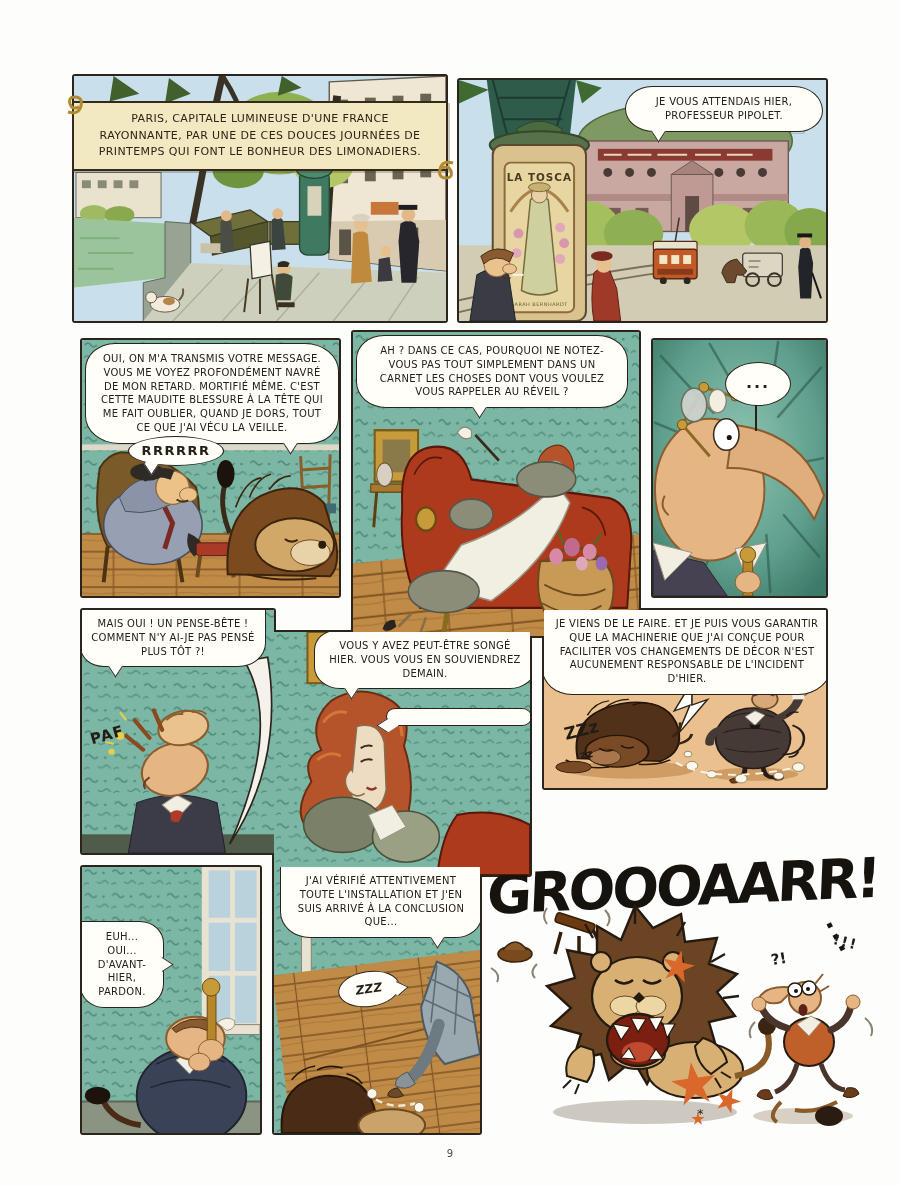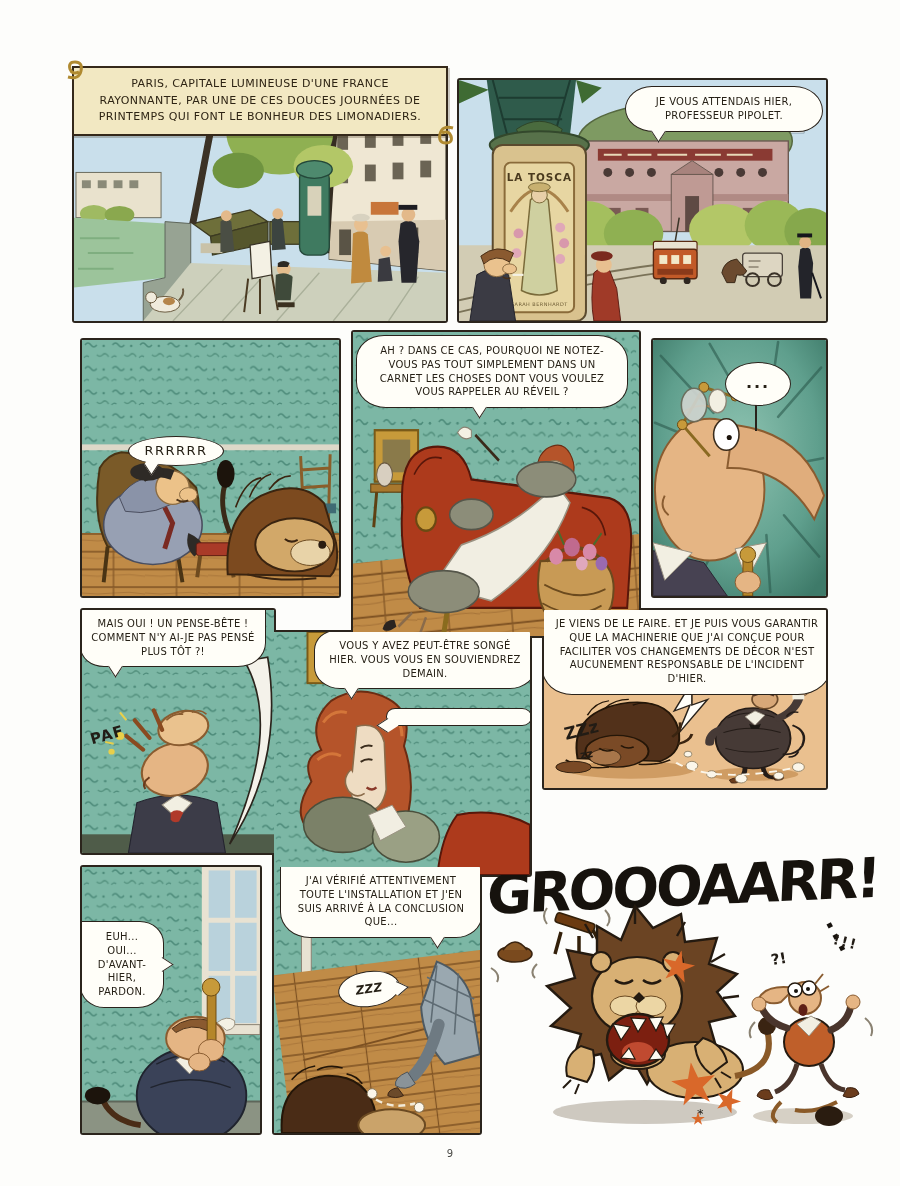--- a/index.html
+++ b/index.html
@@ -9,21 +9,21 @@
   .panel.borderless { border:none; overflow:visible; background:transparent; }
   svg.art { position:absolute; left:0; top:0; width:100%; height:100%; display:block; z-index:2; }
   .bubble { position:absolute; background:#fffef8; border:1.7px solid #29221b; color:#262016;
             text-align:center; font-size:10px; line-height:1.38; letter-spacing:0.3px;
             padding:8px 10px; z-index:3; }
   .tail { position:absolute; width:13px; height:13px; background:#fffef8;
           border-right:1.7px solid #29221b; border-bottom:1.7px solid #29221b; }
   .tail-line { position:absolute; width:1.7px; height:26px; background:#29221b; }
   .caption { position:absolute; background:#f2e8c2; border:2.6px solid #35291a; color:#2e2414;
              font-size:11px; line-height:1.5; letter-spacing:0.4px; text-align:center;
-             padding:8px 16px; z-index:6; box-shadow:2px 2px 0 rgba(60,45,20,.25); }
+             padding:8px 16px; z-index:6; box-shadow:2px 2px 0 rgba(60,45,20,.25);margin-top:35px; }
   .orn { position:absolute; z-index:7; }
   .sfx { position:absolute; color:#221c15; z-index:3; white-space:nowrap; }
   .under { position:absolute; z-index:1; white-space:nowrap; }
   .star { position:absolute; z-index:3; background:#d9682a;
           clip-path:polygon(50% 0%,61% 35%,98% 35%,68% 57%,79% 91%,50% 70%,21% 91%,32% 57%,2% 35%,39% 35%); }
   .pageno { position:absolute; top:1148px; left:0; width:100%; text-align:center;
             font-size:10px; color:#4a4a46; z-index:2; }
 </style>
 </head>
 <body>
@@ -286,21 +286,25 @@
         <path d="M156 170 q10 -28 26 -30 M170 160 q8 -20 22 -24 M190 152 q10 -14 22 -14" stroke="#3a2410" stroke-width="1.6" fill="none"></path>
         <ellipse cx="216" cy="208" rx="40" ry="27" fill="#d2a869" stroke="#3a2410" stroke-width="2"></ellipse>
         <ellipse cx="232" cy="216" rx="20" ry="13" fill="#e8d3a8" stroke="#6b4a22"></ellipse>
         <path d="M206 202 q6 5 13 1" stroke="#3a2410" stroke-width="2" fill="none"></path>
         <circle cx="244" cy="208" r="4" fill="#2a1c10"></circle>
         <path d="M168 238 q30 8 70 4" stroke="#3a2410" stroke-width="2" fill="none"></path>
         <path d="M150 196 q-12 -30 -4 -52" stroke="#3a2a18" stroke-width="5" fill="none"></path>
         <ellipse cx="146" cy="136" rx="9" ry="14" fill="#1c140c"></ellipse>
       </g>
     </svg>
-    <div class="bubble" style="left:46px;top:96px;width:96px;padding:5px 6px;border-radius:50%;font-size:13px;font-weight:normal;letter-spacing:1.5px">
+    <div class="bubble" style="left:3px;top:3px;width:254px;border-radius:30px 34px 30px 34px/26px 28px 26px 28px">
+      <div class="tail" style="left:198px;bottom:-7px;transform:rotate(45deg) skew(12deg,12deg)"></div>
+      <span>OUI, ON M'A TRANSMIS VOTRE MESSAGE. VOUS ME VOYEZ PROFONDÉMENT NAVRÉ DE MON RETARD. MORTIFIÉ MÊME. C'EST CETTE MAUDITE BLESSURE À LA TÊTE QUI ME FAIT OUBLIER, QUAND JE DORS, TOUT CE QUE J'AI VÉCU LA VEILLE.</span>
+    </div>
+    <div class="bubble" style="left:46px;top:96px;width:96px;padding:5px 6px;border-radius:50%;font-size:13px;font-weight:bold;letter-spacing:1.5px">
       <div class="tail" style="left:16px;bottom:-6px;transform:rotate(45deg) skew(12deg,12deg)"></div>
       <span>RRRRRR</span>
     </div>
   </div>
 
   <div class="panel" style="left:351px;top:330px;width:290px;height:308px">
     <svg class="art" viewBox="0 0 290 260" preserveAspectRatio="none">
       <rect width="290" height="260" fill="url(#wp)"></rect>
       <g transform="rotate(-5 140 230)">
           <rect x="-20" y="186" width="330" height="90" fill="url(#wood)"></rect>

